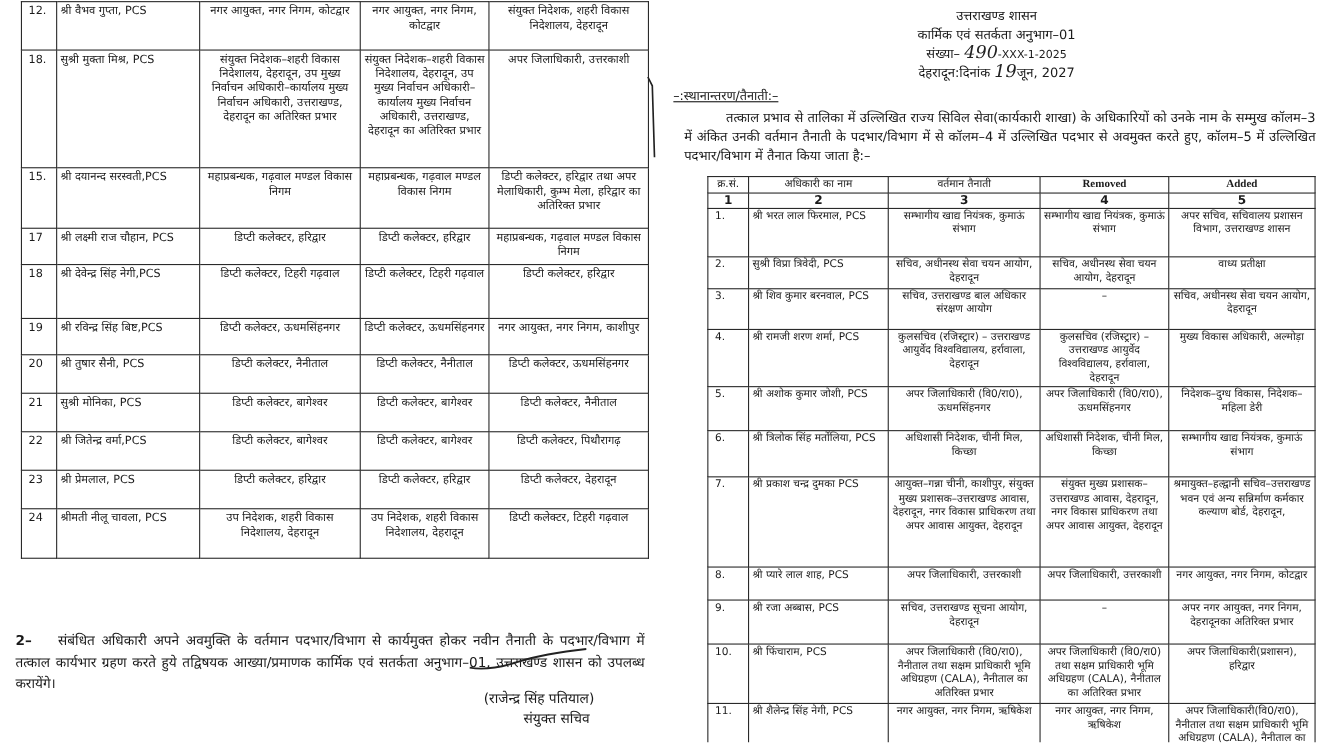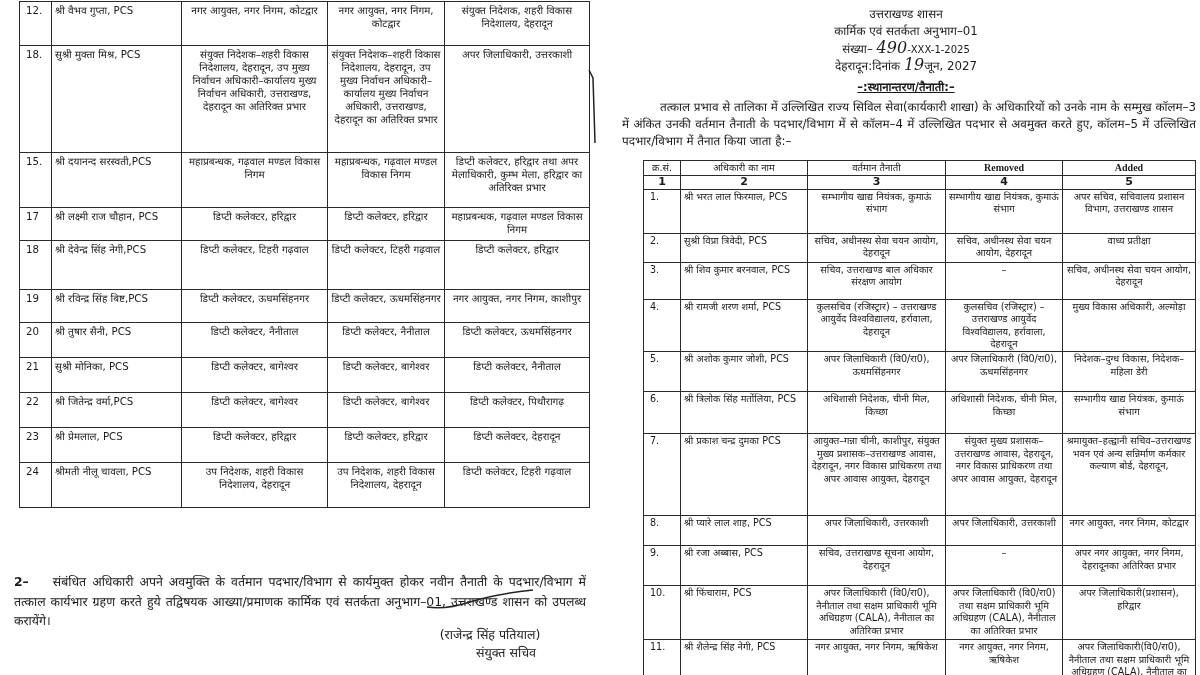--- a/index.html
+++ b/index.html
@@ -34,21 +34,21 @@
   .sig-desig { position: absolute; left: 436px; top: 643px; width: 140px; text-align: center; font-size: 12.5px; line-height: 19px; }
 
   .fold-mark { position: absolute; left: 588px; top: 68px; width: 14px; height: 80px; }
 
   .hdr { position: absolute; left: 0; width: 588px; text-align: center; font-size: 11.8px; line-height: 16px; }
   .hdr-1 { top: 6px; }
   .hdr-2 { top: 23px; }
   .hdr-3 { top: 40px; }
   .hdr-4 { top: 57px; }
   .hand { font-family: "DejaVu Serif", serif; font-style: italic; font-size: 16px; color: #222; }
-  .subject { position: absolute; left: 0; top: 79px; width: 588px; text-align: center; font-size: 11.5px; font-weight: bold; }
+  .subject { position: absolute; left: 0; top: 79px; width: 588px; text-align: left; font-size: 11.5px; }
   .subject span { text-decoration: underline; }
   .intro { position: absolute; left: 10px; top: 99px; width: 574px; font-size: 11.8px; line-height: 17px; text-align: justify; text-indent: 38px; }
 </style>
 </head>
 <body>
 
 <div class="page page-left">
   <table class="grid" id="left-table">
     <colgroup>
       <col style="width:32px">

